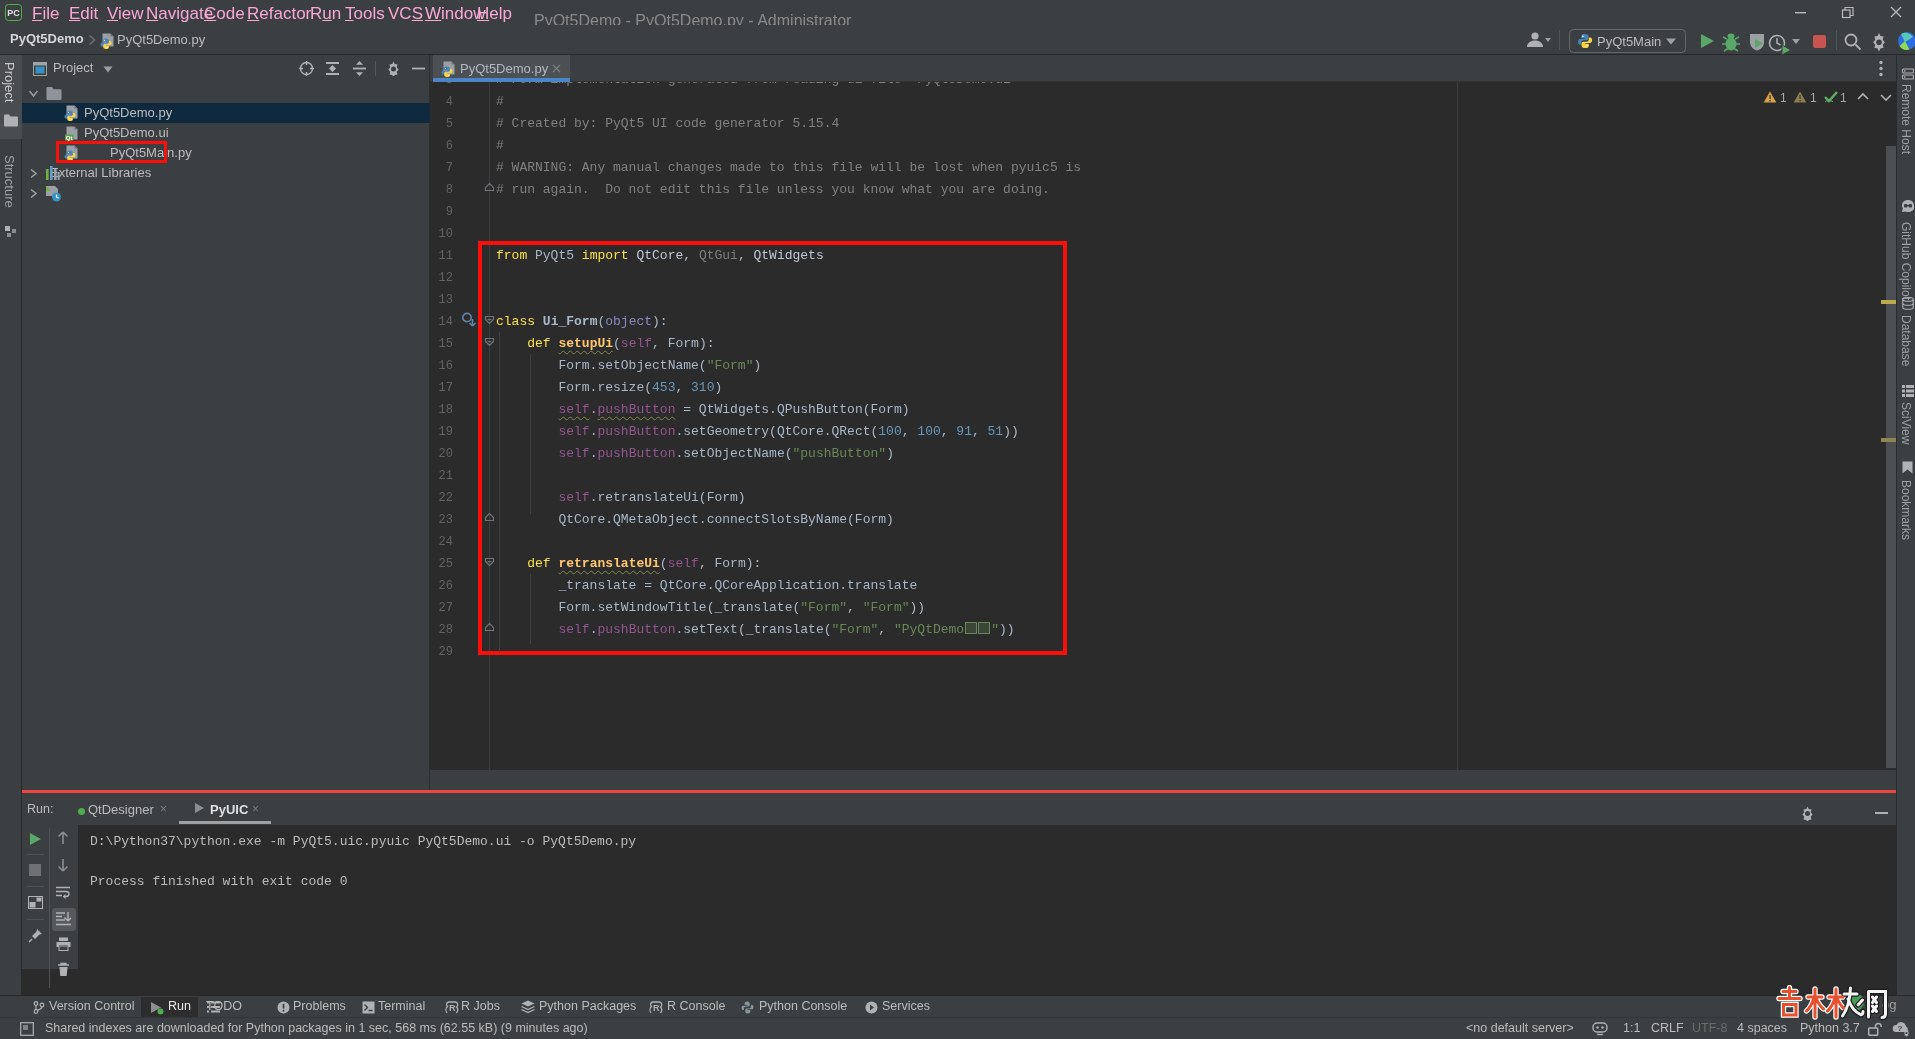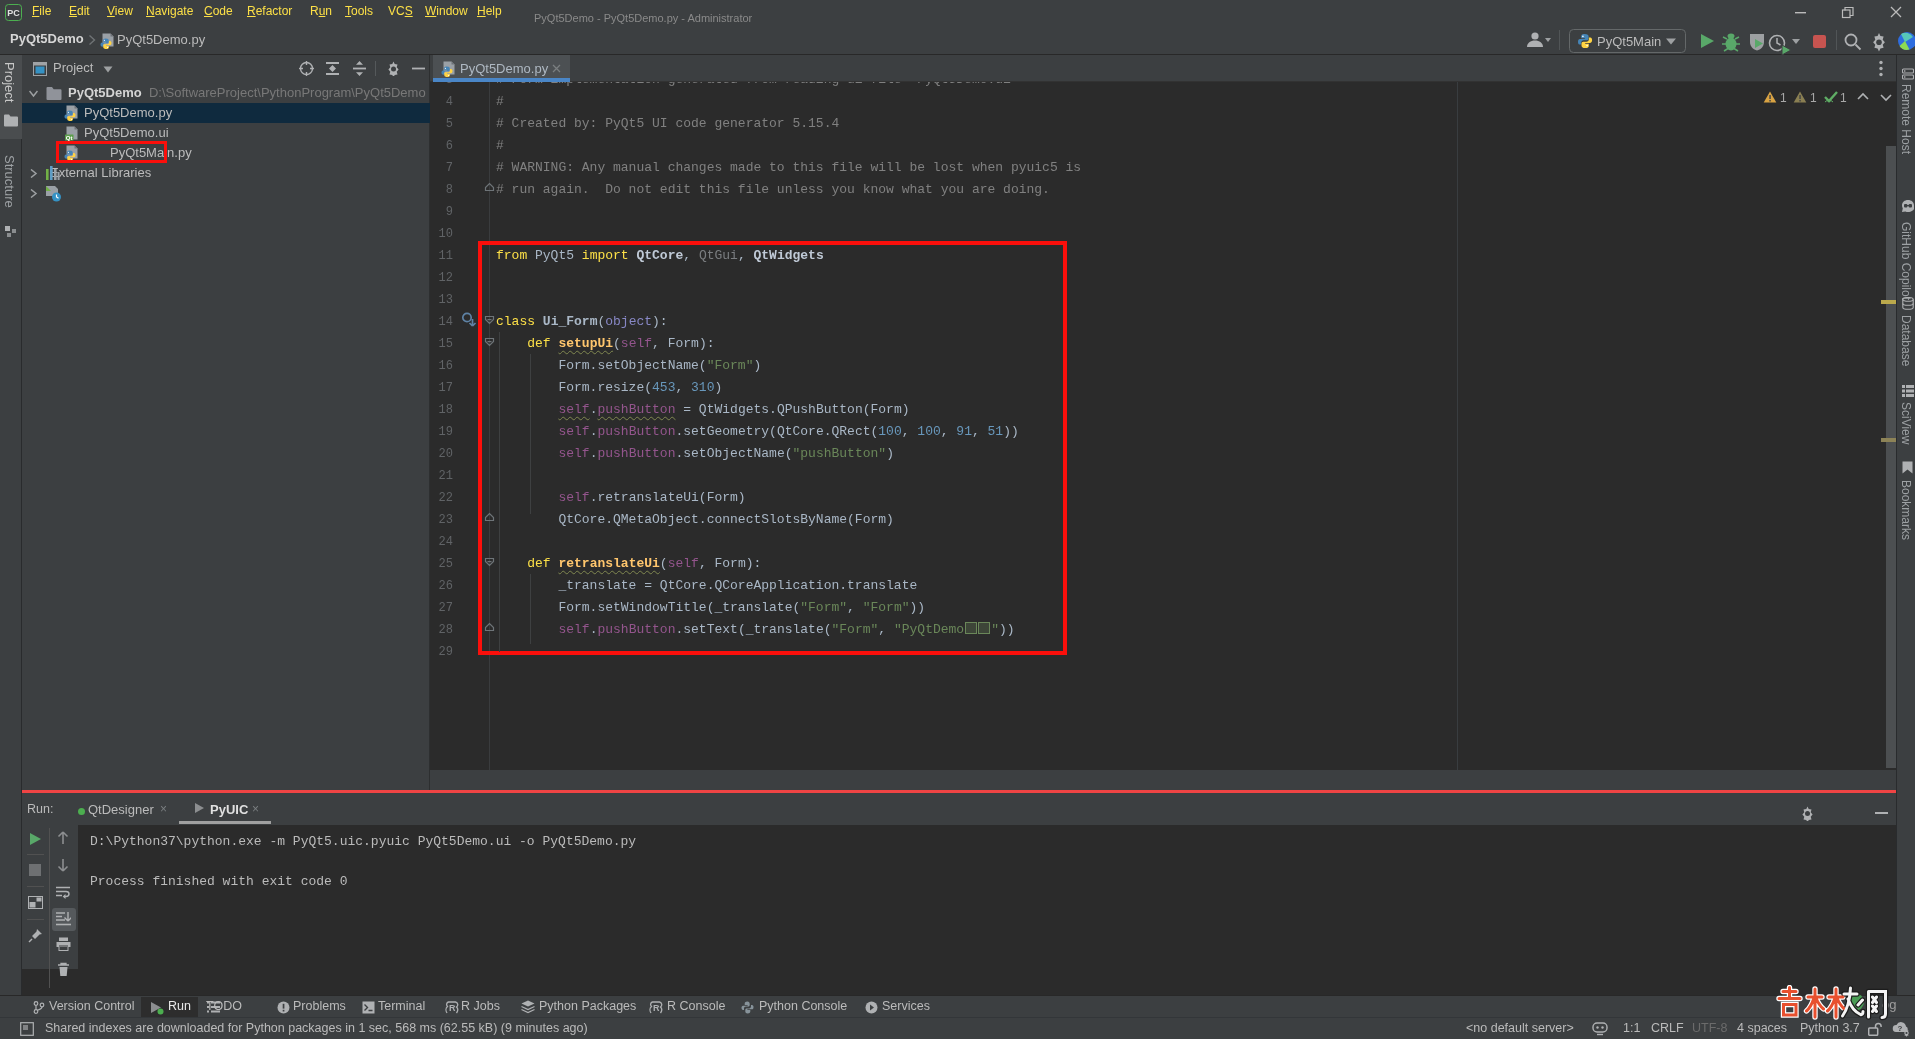--- a/index.html
+++ b/index.html
@@ -1,31 +1,31 @@
 <!DOCTYPE html>
 <html><head><meta charset="utf-8"><style>
 *{margin:0;padding:0;box-sizing:border-box}
 html,body{width:1915px;height:1039px;overflow:hidden;background:#2b2b2b;font-family:"Liberation Sans",sans-serif}
 .abs{position:absolute}
 #titlebar{position:absolute;left:0;top:0;width:1915px;height:25px;background:#3c3f41}
 #navbar{position:absolute;left:0;top:25px;width:1915px;height:30px;background:#3c3f41;border-bottom:1px solid #282828}
-.menuitem{position:absolute;top:4px;font-size:12px;color:#fde047}
+.menuitem{position:absolute;top:4px;font-size:17px;color:#f9a8d4}
 .menuitem u{text-decoration:underline}
-#wintitle{position:absolute;left:534px;top:12px;font-size:11px;color:#8a8a8a}
+#wintitle{position:absolute;left:534px;top:12px;font-size:16px;color:#8a8a8a}
 #lstripe{position:absolute;left:0;top:55px;width:22px;height:940px;background:#3c3f41;border-right:1px solid #292b2d}
 #ppanel{position:absolute;left:22px;top:55px;width:408px;height:735px;background:#3c3f41;border-right:1px solid #2d2f30}
 #ptree{position:absolute;left:0;top:28px;width:408px;height:707px;font-size:13px;color:#bcbcbc}
 .trow{position:absolute;left:0;width:408px;height:20px;line-height:20px;white-space:nowrap}
 #editor{position:absolute;left:430px;top:55px;width:1466px;height:735px;background:#3c3f41}
 #tabbar{position:absolute;left:0;top:0;width:1466px;height:27px;border-bottom:1px solid #323232}
 #econtent{position:absolute;left:0;top:27px;width:1466px;height:688px;background:#2b2b2b;overflow:hidden}
 pre{font-family:"Liberation Mono",monospace}
 #lnums{position:absolute;left:0;top:-13px;width:23px;text-align:right;font-size:12px;line-height:22px;color:#606366}
 #code{position:absolute;left:66px;top:-13px;font-size:13px;line-height:22px;color:#a9b7c6}
-.k{color:#fde047}.s{color:#6a8759}.n{color:#6897bb}.c{color:#808080}.slf{color:#94558d}.fn{color:#ffc66d;font-weight:bold}.gr{color:#7b7e81}.bi{color:#8888c6}.bw{color:#bfc9d6;font-weight:bold}
+.k{color:#fde047}.s{color:#6a8759}.n{color:#6897bb}.c{color:#808080}.slf{color:#94558d}.fn{color:#ffc66d;font-weight:bold}.gr{color:#7b7e81}.bi{color:#8888c6}.bw{color:#bfc9d6;font-weight:normal}
 .wavy{text-decoration:underline wavy #7f8750 1px;text-underline-offset:3px}
 #rstripe{position:absolute;left:1896px;top:55px;width:19px;height:940px;background:#3c3f41;border-left:1px solid #292b2d}
 .vtext{position:absolute;font-size:12px;color:#9da1a4;transform:rotate(90deg);transform-origin:0 0;white-space:nowrap}
 #runpanel{position:absolute;left:22px;top:790px;width:1874px;height:179px;background:#3c3f41;border-top:3px solid #ef4444}
 #console{position:absolute;left:56px;top:32px;width:1818px;height:172px;background:#2b2b2b}
 #statustabs{position:absolute;left:0;top:995px;width:1915px;height:22px;background:#3c3f41;border-top:1px solid #282828;font-size:12.5px;color:#bbbbbb}
 #statusmsg{position:absolute;left:0;top:1017px;width:1915px;height:22px;background:#3c3f41;border-top:1px solid #333639;font-size:12.5px;color:#bbbbbb}
 .st{position:absolute;top:3px;white-space:nowrap}
 .redbox{position:absolute;border:4px solid #fb0f0b}
 svg{display:block}
@@ -160,21 +160,20 @@
         <path d="M60.5 0 l3.5 3.8 h-7 z M60.5 15 l-3.5-3.8 h7 z" transform="rotate(180 60.5 7.5)"></path>
       </g>
     <rect x="76" y="0" width="1" height="15" fill="#55595b"></rect>
     <g transform="translate(87,0)" fill="#afb1b3">
         <path d="M7.5 0.5 l1.2 2.6 2.8 0.5 -0.8 2.7 1.9 2.2 -1.9 2.2 0.8 2.7 -2.8 0.5 -1.2 2.6 -1.2-2.6 -2.8-0.5 0.8-2.7 -1.9-2.2 1.9-2.2 -0.8-2.7 2.8-0.5 z"></path>
         <circle cx="7.5" cy="8" r="2.5" fill="#3c3f41"></circle>
       </g>
     <rect x="113" y="6.6" width="13" height="1.8" fill="#afb1b3"></rect>
   </svg>
   <div id="ptree">
-    <div class="trow" style="top:0"><span style="margin-left:46px;font-weight:bold;color:#d4d4d4">PyQt5Demo</span>&nbsp; <span style="color:#787878">D:\SoftwareProject\PythonProgram\PyQt5Demo</span></div>
     <div class="trow" style="top:20px;background:#0f2a3e"><span style="margin-left:62px">PyQt5Demo.py</span></div>
     <div class="trow" style="top:40px"><span style="margin-left:62px">PyQt5Demo.ui</span></div>
     <div class="trow" style="top:60px"><span style="margin-left:88px">PyQt5Main.py</span></div>
     <div class="trow" style="top:80px"><span style="margin-left:28px">External Libraries</span></div>
     <svg class="ico" style="left:7px;top:6px" width="9" height="9" viewBox="0 0 9 9">
         <path d="M0.5 2 L4.5 7 L8.5 2" stroke="#9da0a2" stroke-width="1.5" fill="none"></path>
       </svg>
     <svg class="ico" style="left:24px;top:3px" width="16" height="15" viewBox="0 0 16 15">
         <path d="M0.5 2 Q0.5 1 1.5 1 h4.5 l1.7 2.2 H14.5 q1 0 1 1 V13 q0 1-1 1 H1.5 q-1 0-1-1 z" fill="#90939a"></path>
       </svg>

